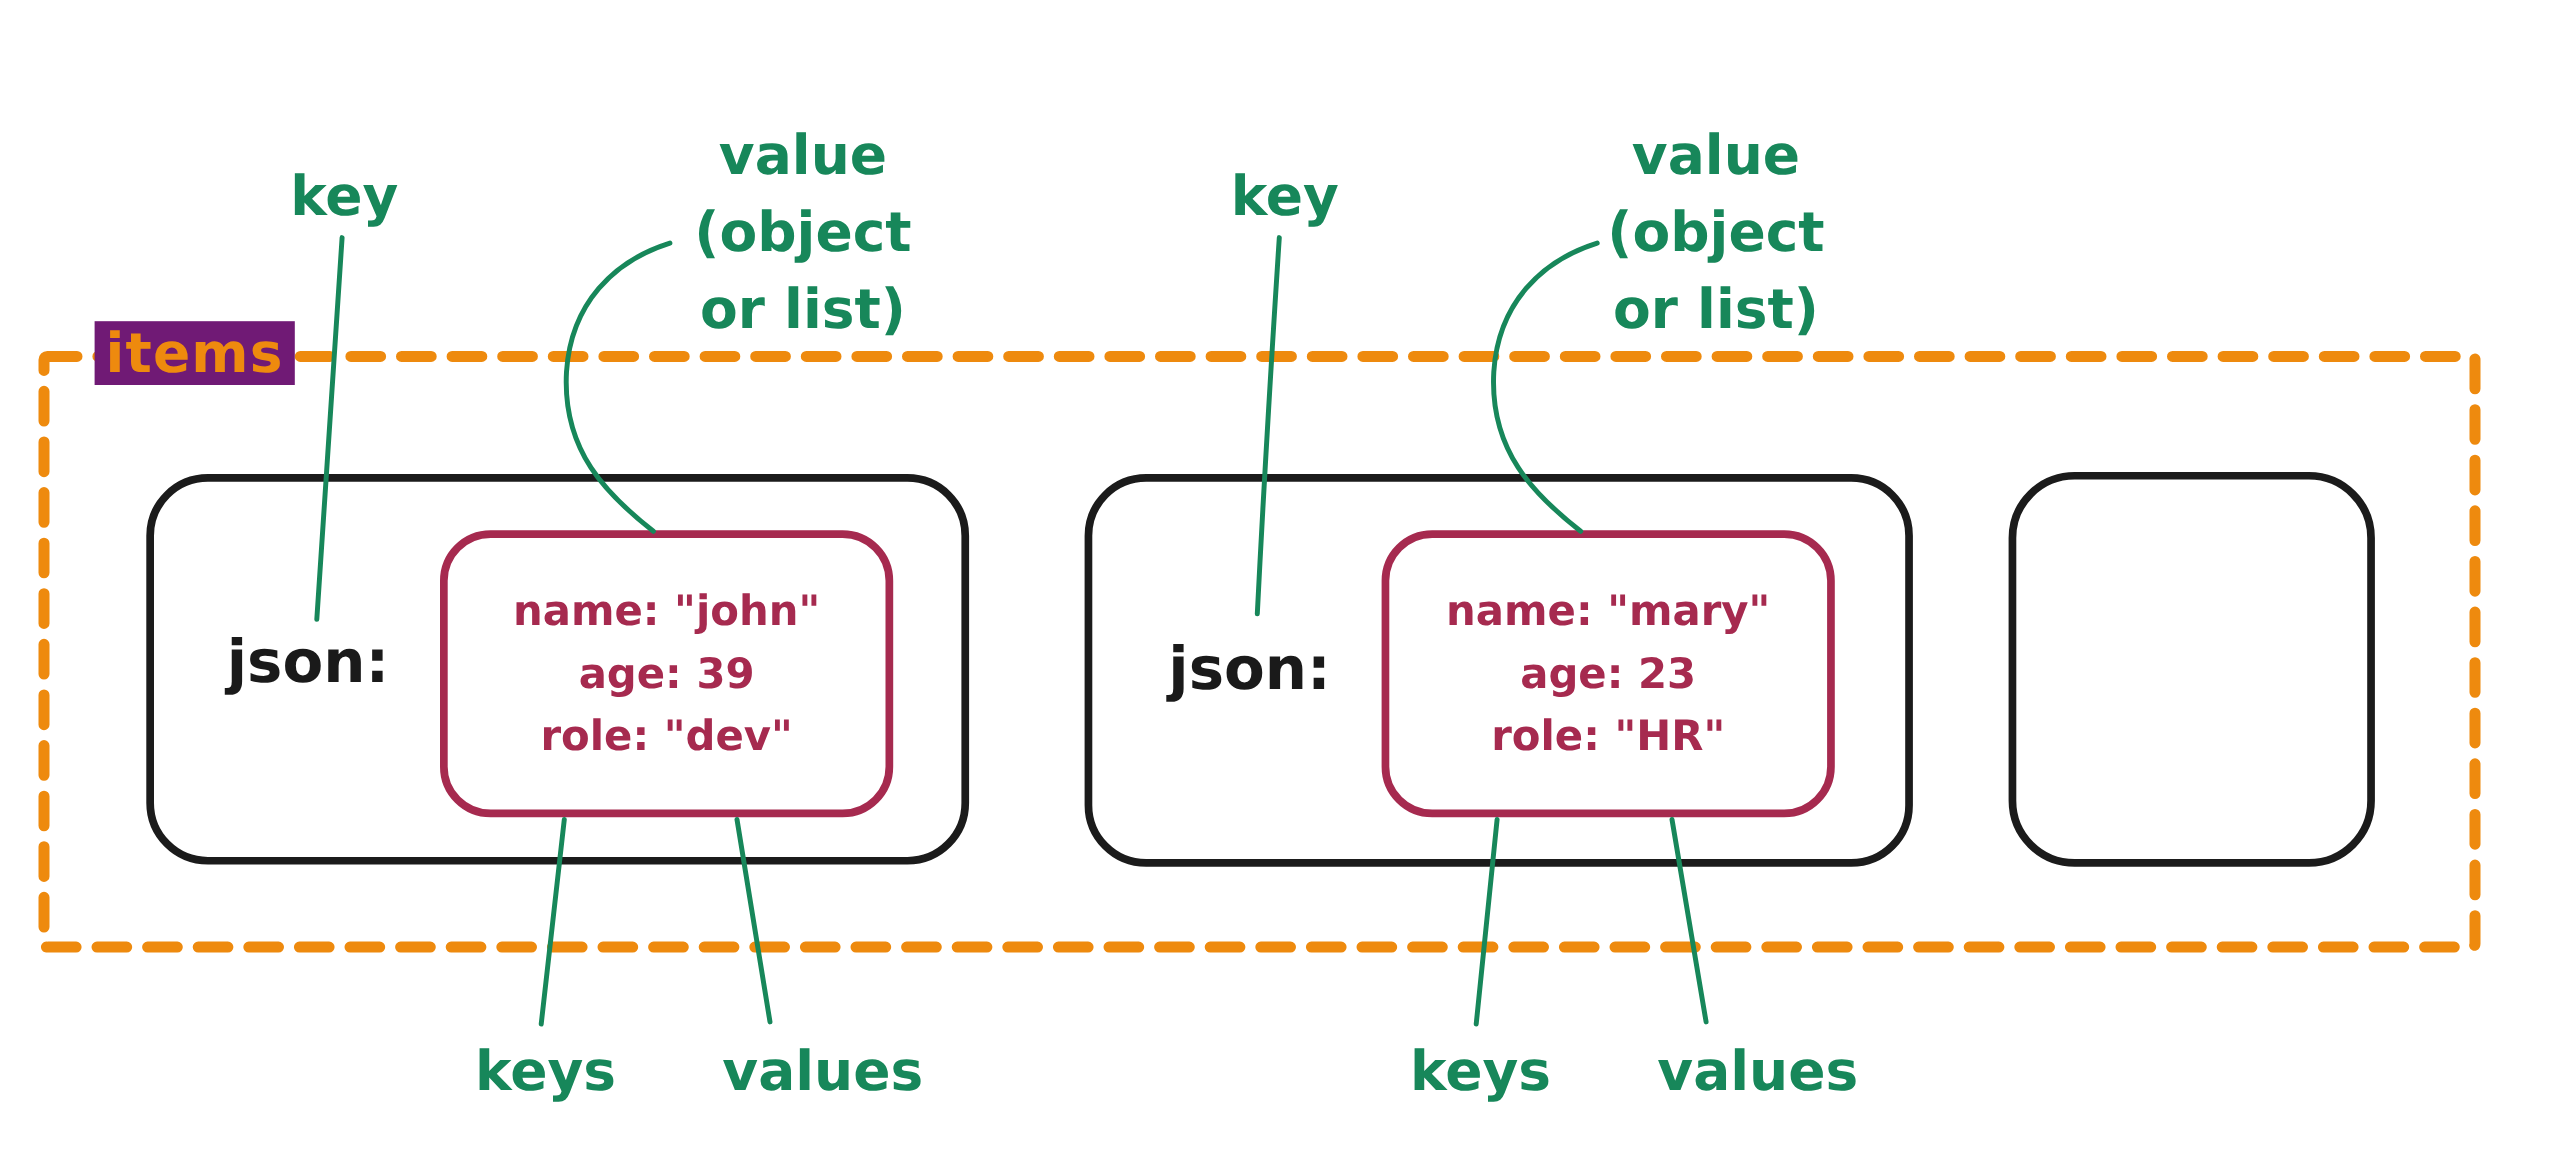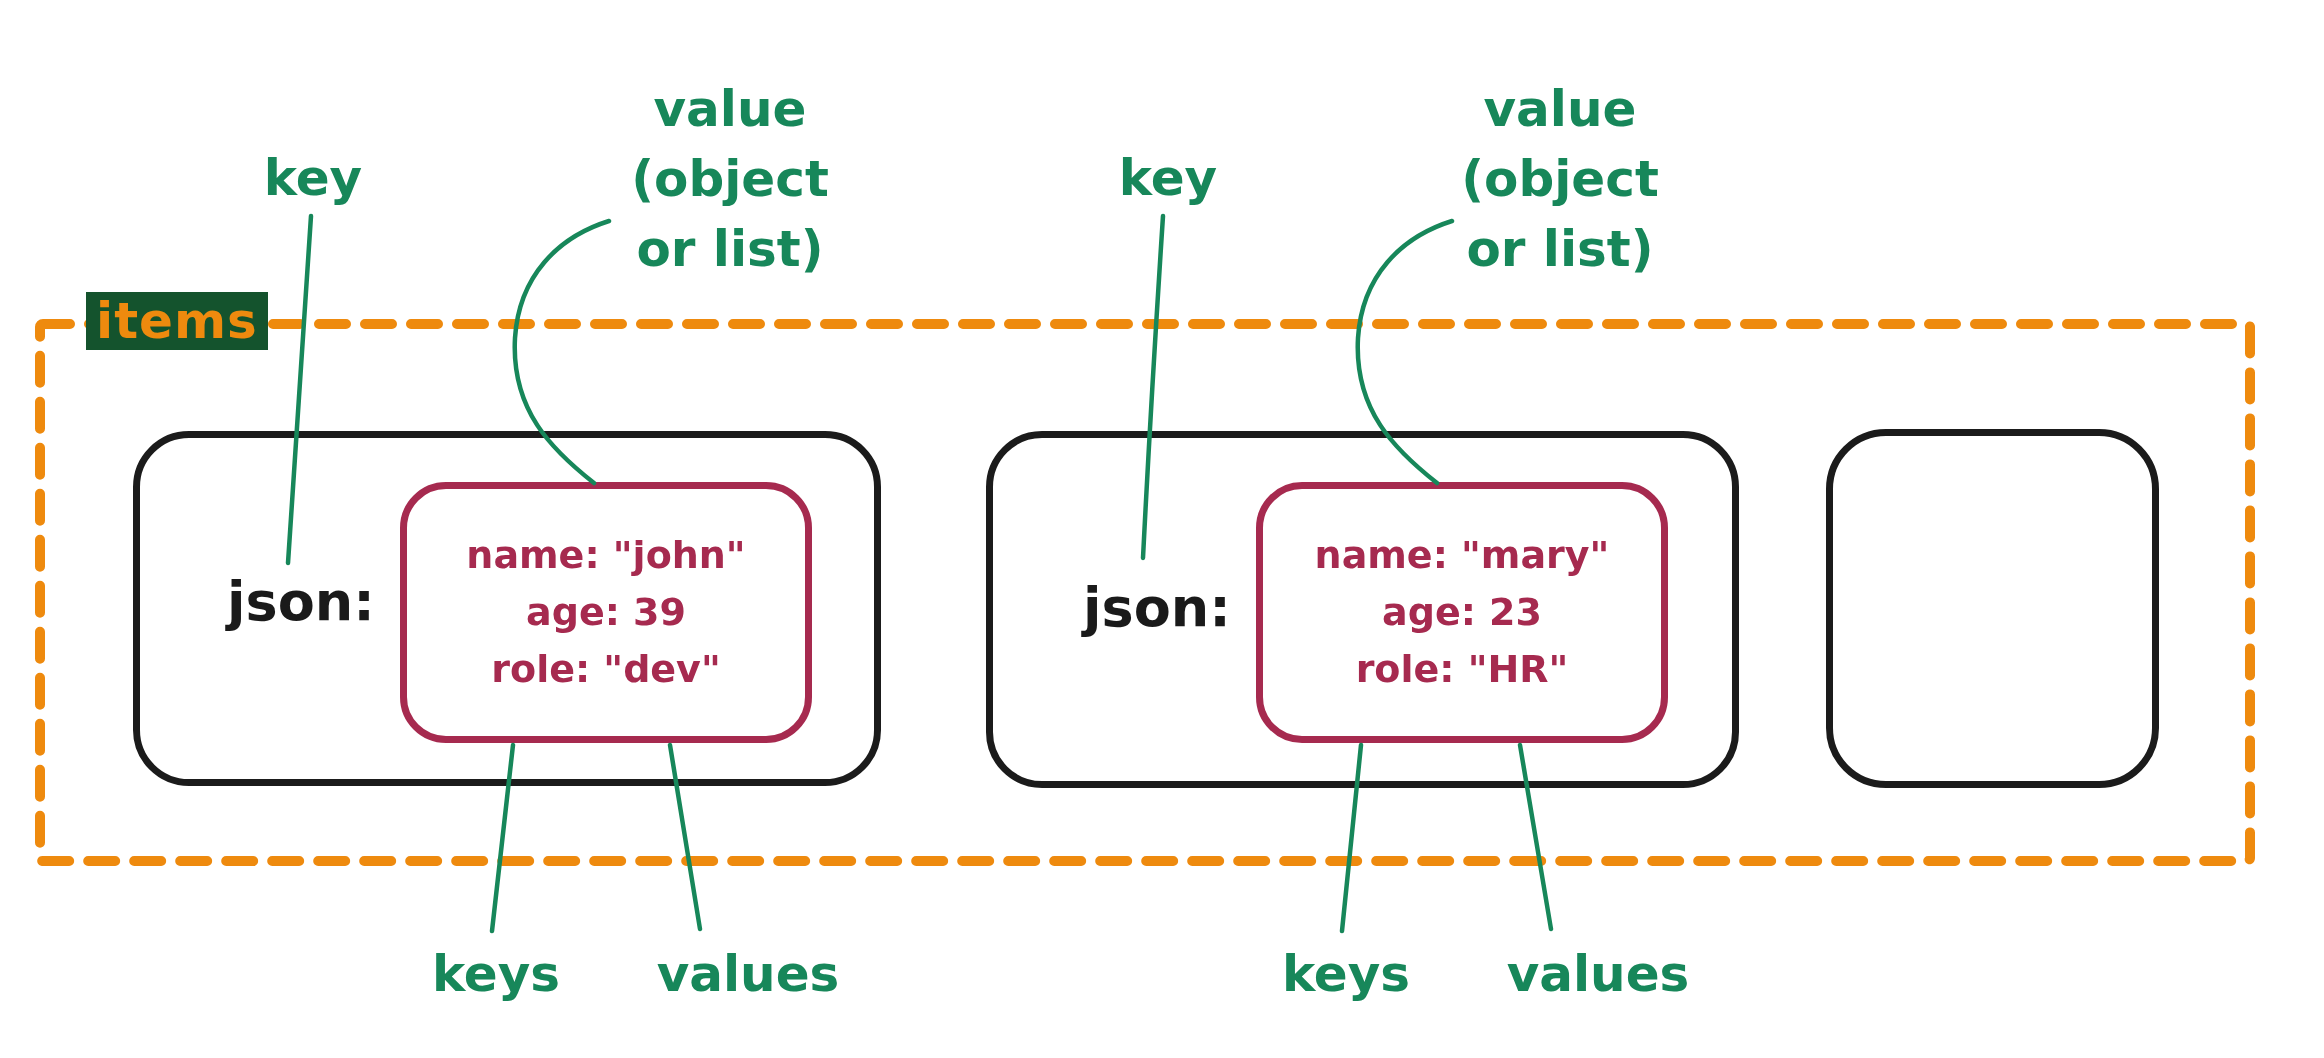--- a/index.html
+++ b/index.html
@@ -26,21 +26,21 @@
     height: 1058px;
     pointer-events: none;
   }
   #border-layer { z-index: 1; }
   .items-label {
     position: absolute;
     left: 86px;
     top: 292px;
     z-index: 2;
     padding: 0 10px;
-    background: #14532d;
+    background: #701a75;
     color: #ee8a0e;
     font-size: 50px;
     font-weight: bold;
     line-height: 58px;
     letter-spacing: 1px;
   }
   .card {
     position: absolute;
     box-sizing: border-box;
     background: #ffffff;
@@ -74,37 +74,36 @@
   }
   .json-key {
     position: absolute;
     z-index: 3;
     color: #1a1a1a;
     font-size: 54px;
     font-weight: bold;
     line-height: 66px;
     text-align: center;
     white-space: nowrap;
-    margin-left: 21px;
   }
   #json-key-1 { left: 205px; top: 569px; width: 150px; }
   #json-key-2 { left: 1061px; top: 575px; width: 150px; }
   #json-key-3 { left: 1846px; top: 587px; width: 262px; }
   #json-key-3 .dots { margin-left: 20px; }
   .green-label {
     position: absolute;
     z-index: 4;
     color: #17875a;
     font-size: 50px;
     font-weight: bold;
     text-align: center;
     line-height: 60px;
     white-space: nowrap;
   }
-  .value-label { line-height: 70px; }
+  .value-label { line-height: 70px; margin-top: 32px; }
   #key-label-1   { left: 233px;  top: 148px; width: 160px; }
   #key-label-2   { left: 1088px; top: 148px; width: 160px; }
   #value-label-1 { left: 615px;  top: 74px;  width: 230px; }
   #value-label-2 { left: 1445px; top: 74px;  width: 230px; }
   #keys-label-1   { left: 416px;  top: 944px; width: 160px; }
   #values-label-1 { left: 653px;  top: 944px; width: 190px; }
   #keys-label-2   { left: 1266px; top: 944px; width: 160px; }
   #values-label-2 { left: 1503px; top: 944px; width: 190px; }
   #connector-layer { z-index: 5; }
 </style>

